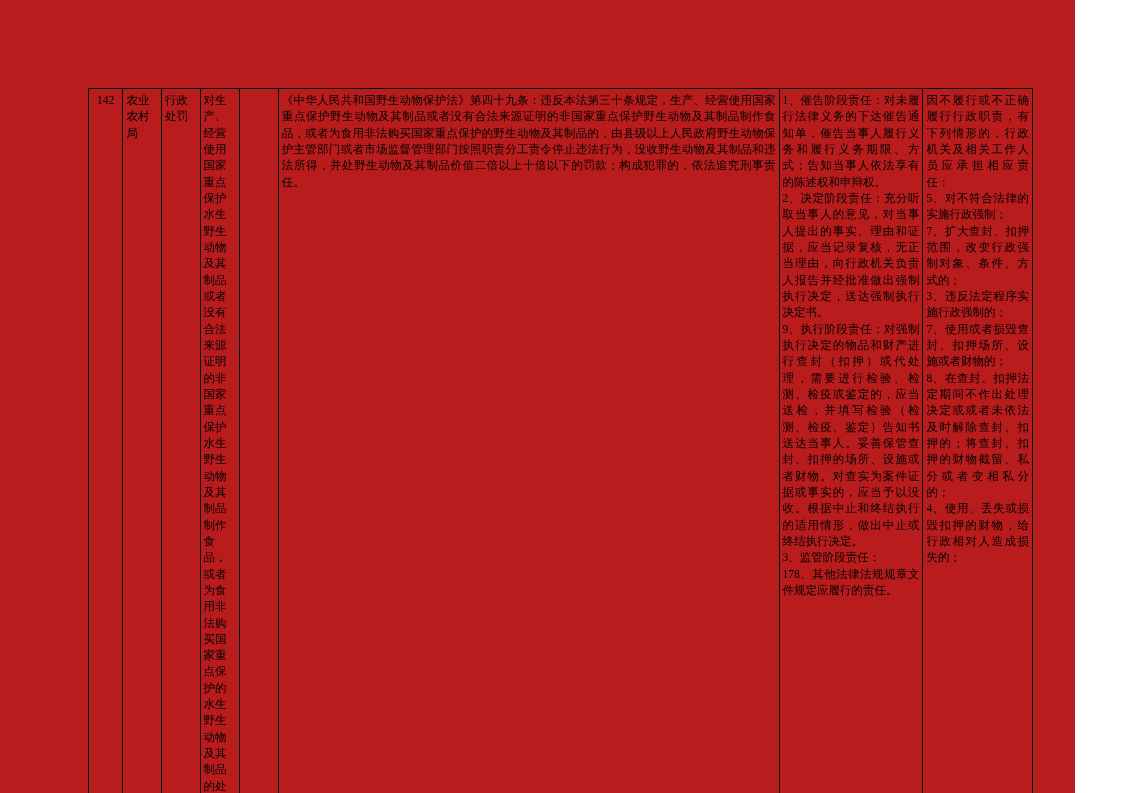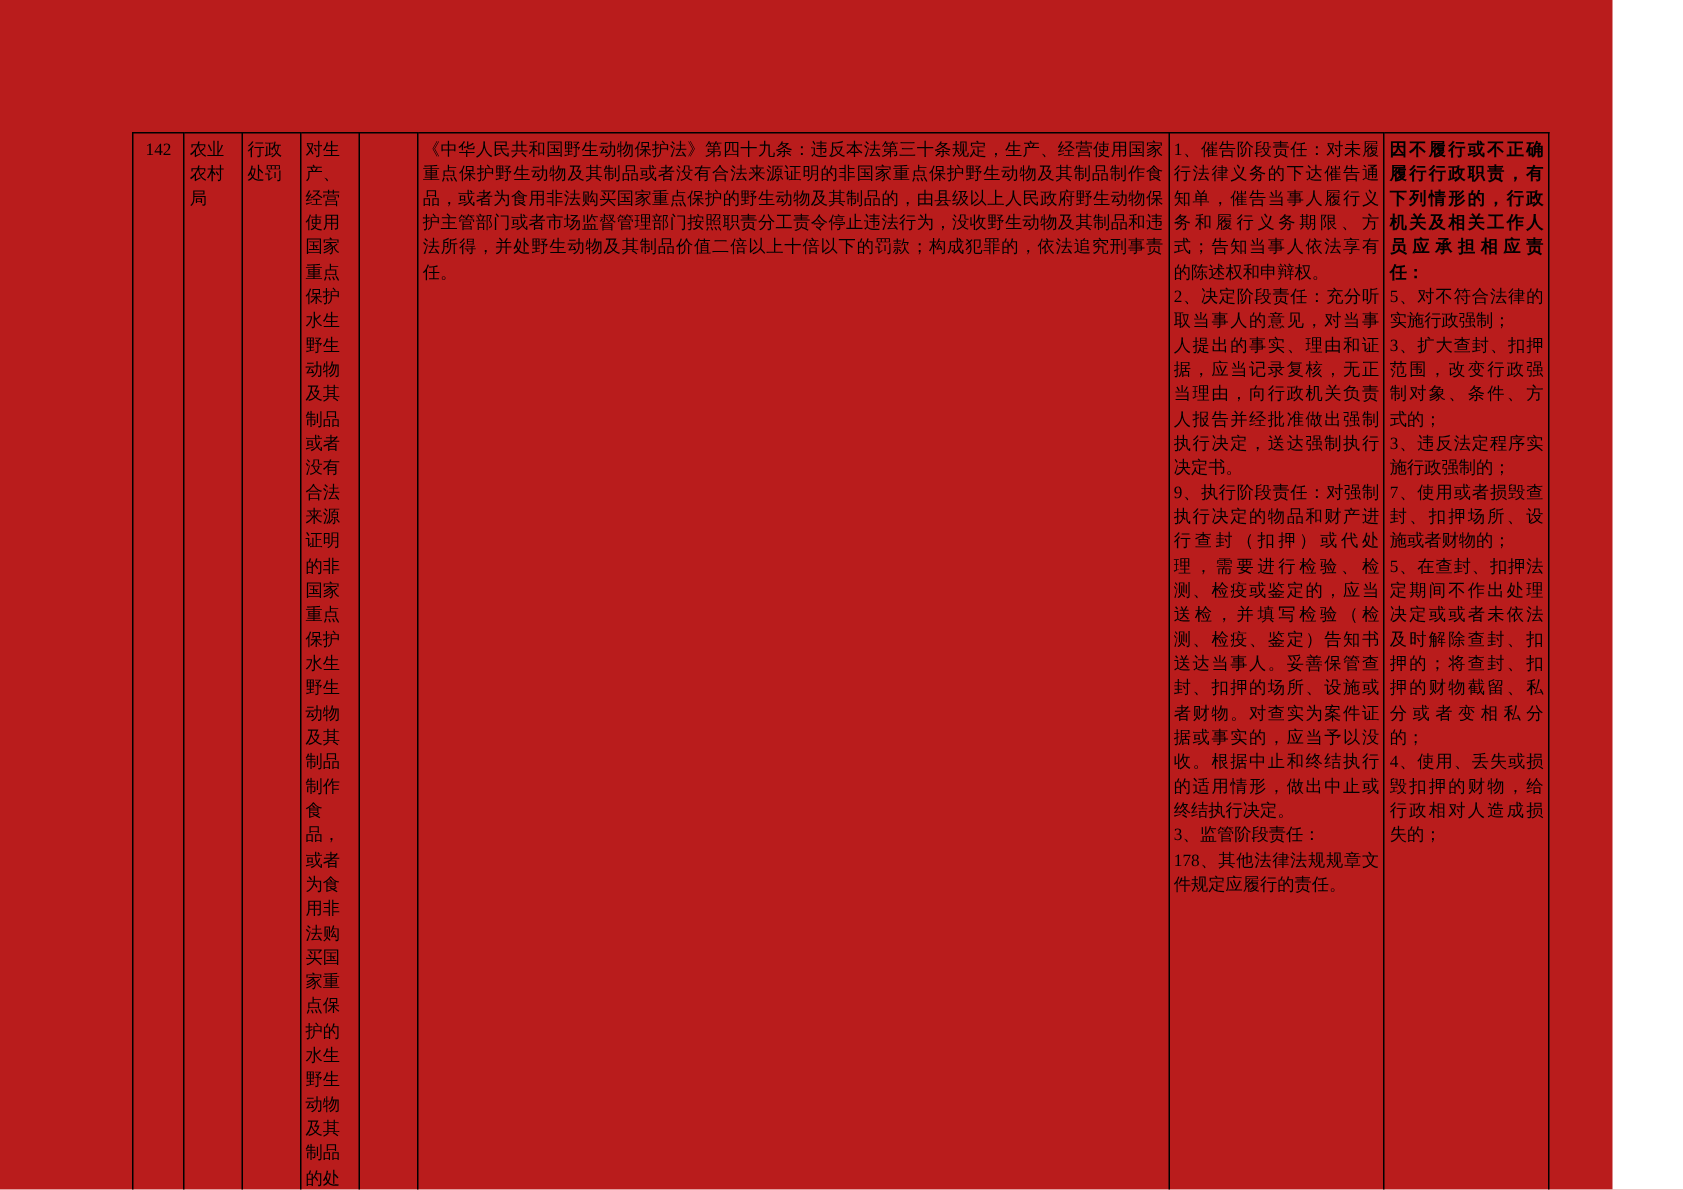--- a/index.html
+++ b/index.html
@@ -107,24 +107,24 @@
         <td class="narrow vert-text"></td>
         <td class="body-text cell-mid">《中华人民共和国野生动物保护法》第四十九条：违反本法第三十条规定，生产、经营使用国家重点保护野生动物及其制品或者没有合法来源证明的非国家重点保护野生动物及其制品制作食品，或者为食用非法购买国家重点保护的野生动物及其制品的，由县级以上人民政府野生动物保护主管部门或者市场监督管理部门按照职责分工责令停止违法行为，没收野生动物及其制品和违法所得，并处野生动物及其制品价值二倍以上十倍以下的罚款；构成犯罪的，依法追究刑事责任。</td>
         <td class="resp-text">
             <div style="text-align: justify;">1、催告阶段责任：对未履行法律义务的下达催告通知单，催告当事人履行义务和履行义务期限、方式；告知当事人依法享有的陈述权和申辩权。</div>
             <div style="text-align: justify;">2、决定阶段责任：充分听取当事人的意见，对当事人提出的事实、理由和证据，应当记录复核，无正当理由，向行政机关负责人报告并经批准做出强制执行决定，送达强制执行决定书。</div>
             <div style="text-align: justify;">9、执行阶段责任：对强制执行决定的物品和财产进行查封（扣押）或代处理，需要进行检验、检测、检疫或鉴定的，应当送检，并填写检验（检测、检疫、鉴定）告知书送达当事人。妥善保管查封、扣押的场所、设施或者财物。对查实为案件证据或事实的，应当予以没收。根据中止和终结执行的适用情形，做出中止或终结执行决定。</div>
             <div style="text-align: justify;">3、监管阶段责任：</div>
             <div style="text-align: justify;">178、其他法律法规规章文件规定应履行的责任。</div>
           </td>
         <td class="resp-text">
-            <div style="text-align: justify; font-weight: bold;">因不履行或不正确履行行政职责，有下列情形的，行政机关及相关工作人员应承担相应责任：</div>
+            <div style="text-align: justify;">因不履行或不正确履行行政职责，有下列情形的，行政机关及相关工作人员应承担相应责任：</div>
             <div style="text-align: justify;">5、对不符合法律的实施行政强制；</div>
-            <div style="text-align: justify;">3、扩大查封、扣押范围，改变行政强制对象、条件、方式的；</div>
+            <div style="text-align: justify;">7、扩大查封、扣押范围，改变行政强制对象、条件、方式的；</div>
             <div style="text-align: justify;">3、违反法定程序实施行政强制的；</div>
             <div style="text-align: justify;">7、使用或者损毁查封、扣押场所、设施或者财物的；</div>
-            <div style="text-align: justify;">5、在查封、扣押法定期间不作出处理决定或或者未依法及时解除查封、扣押的；将查封、扣押的财物截留、私分或者变相私分的；</div>
+            <div style="text-align: justify;">8、在查封、扣押法定期间不作出处理决定或或者未依法及时解除查封、扣押的；将查封、扣押的财物截留、私分或者变相私分的；</div>
             <div style="text-align: justify;">4、使用、丢失或损毁扣押的财物，给行政相对人造成损失的；</div>
           </td>
       </tr>
     </tbody>
   </table>
 </div>
 
 </body></html>

